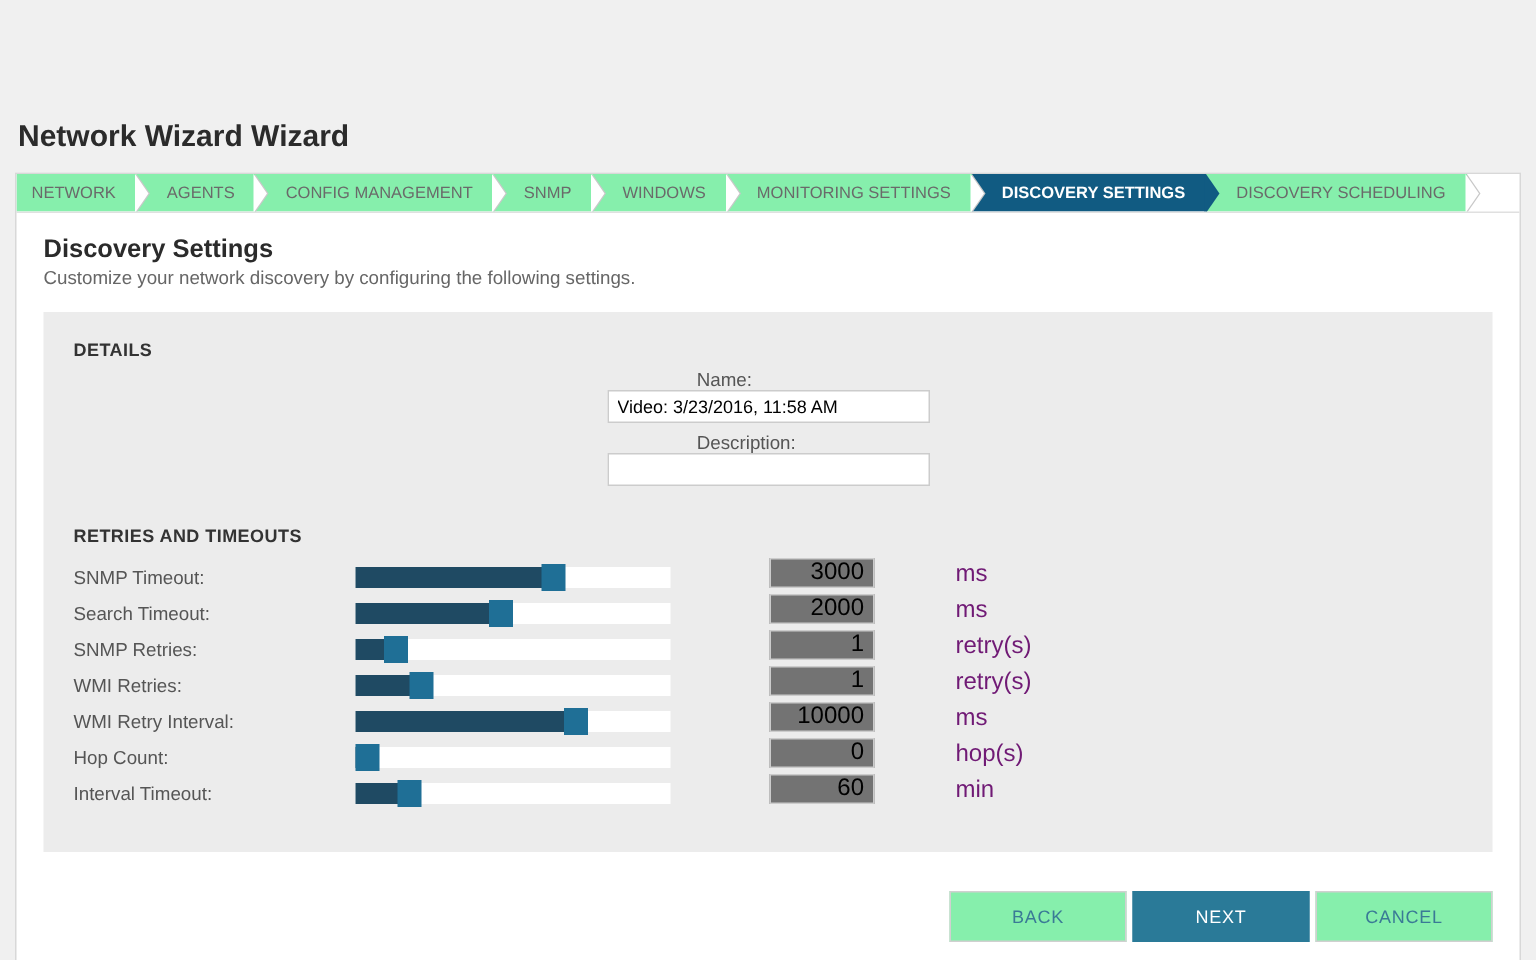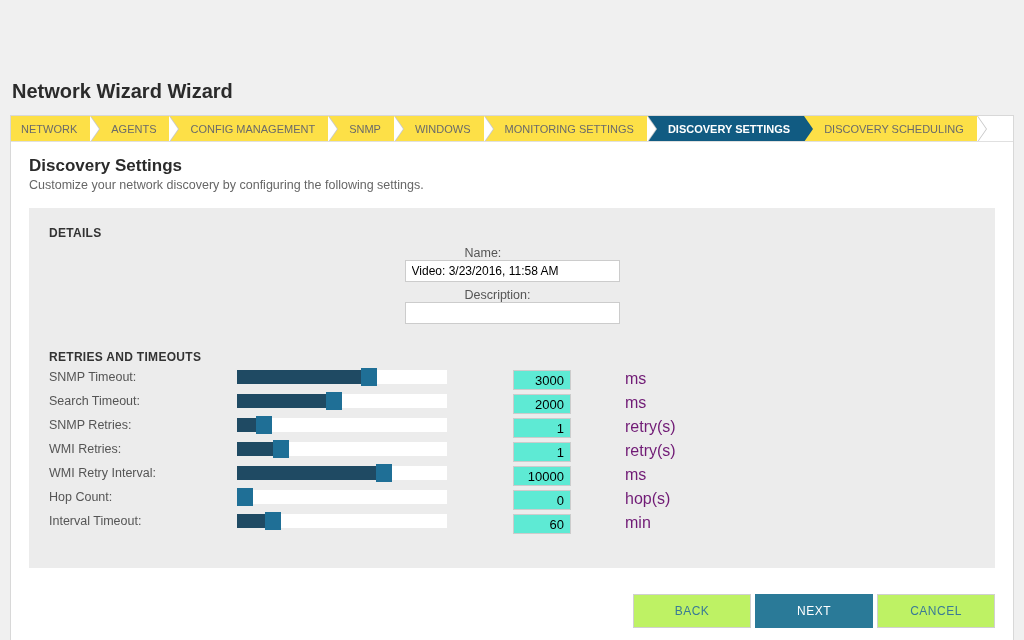--- a/index.html
+++ b/index.html
@@ -32,21 +32,21 @@
     height: 26px;
     font-size: 11px;
     overflow: hidden;
   }
   .crumb {
     position: relative;
     display: flex;
     align-items: center;
     padding: 0 14px 0 20px;
     color: #6a6a6a;
-    background: #fde047;
+    background: #86efac;
     white-space: nowrap;
     cursor: pointer;
   }
   .crumb::after {
     content: "";
     position: absolute;
     right: -8px;
     top: 0;
     width: 0; height: 0;
     border-top: 13px solid transparent;
@@ -118,21 +118,21 @@
     font-size: 12px;
     padding: 0 6px;
     background: #fff;
   }
 
   .retries {
     margin-top: 26px;
   }
   .slider-row {
     display: flex;
-    align-items: flex-start;
+    align-items: flex-end;
     height: 22px;
     margin-bottom: 2px;
     font-size: 12.5px;
     gap: 48px;
   }
   .slider-row .lbl {
     width: 140px;
     color: #555;
   }
   .slider {
@@ -150,45 +150,45 @@
   .slider .thumb {
     position: absolute;
     top: -2px;
     width: 16px;
     height: 18px;
     background: #1f6f96;
     transform: translateX(-8px);
     cursor: pointer;
   }
   .valbox {
-    width: 58px;
+    width: 70px;
     height: 20px;
     border: 1px solid #ccc;
-    background: #5eead4;
-    font-size: 13px;
+    background: #737373;
+    font-size: 16px;
     text-align: right;
     padding: 0 6px;
   }
   .unit {
     margin-left: 6px;
     color: #701a75;
     font-size: 16px;
   }
 
   .footer {
     display: flex;
     justify-content: flex-end;
     gap: 0;
     padding: 16px 18px 18px 18px;
   }
   .btn {
     width: 118px;
     height: 34px;
     border: 1px solid #d0d0d0;
-    background: #bef264;
+    background: #86efac;
     color: #3a7a96;
     font-size: 12px;
     letter-spacing: .5px;
     cursor: pointer;
     margin-left: 4px;
   }
   .btn.primary {
     background: #2a7a98;
     color: #fff;
     border-color: #2a7a98;

